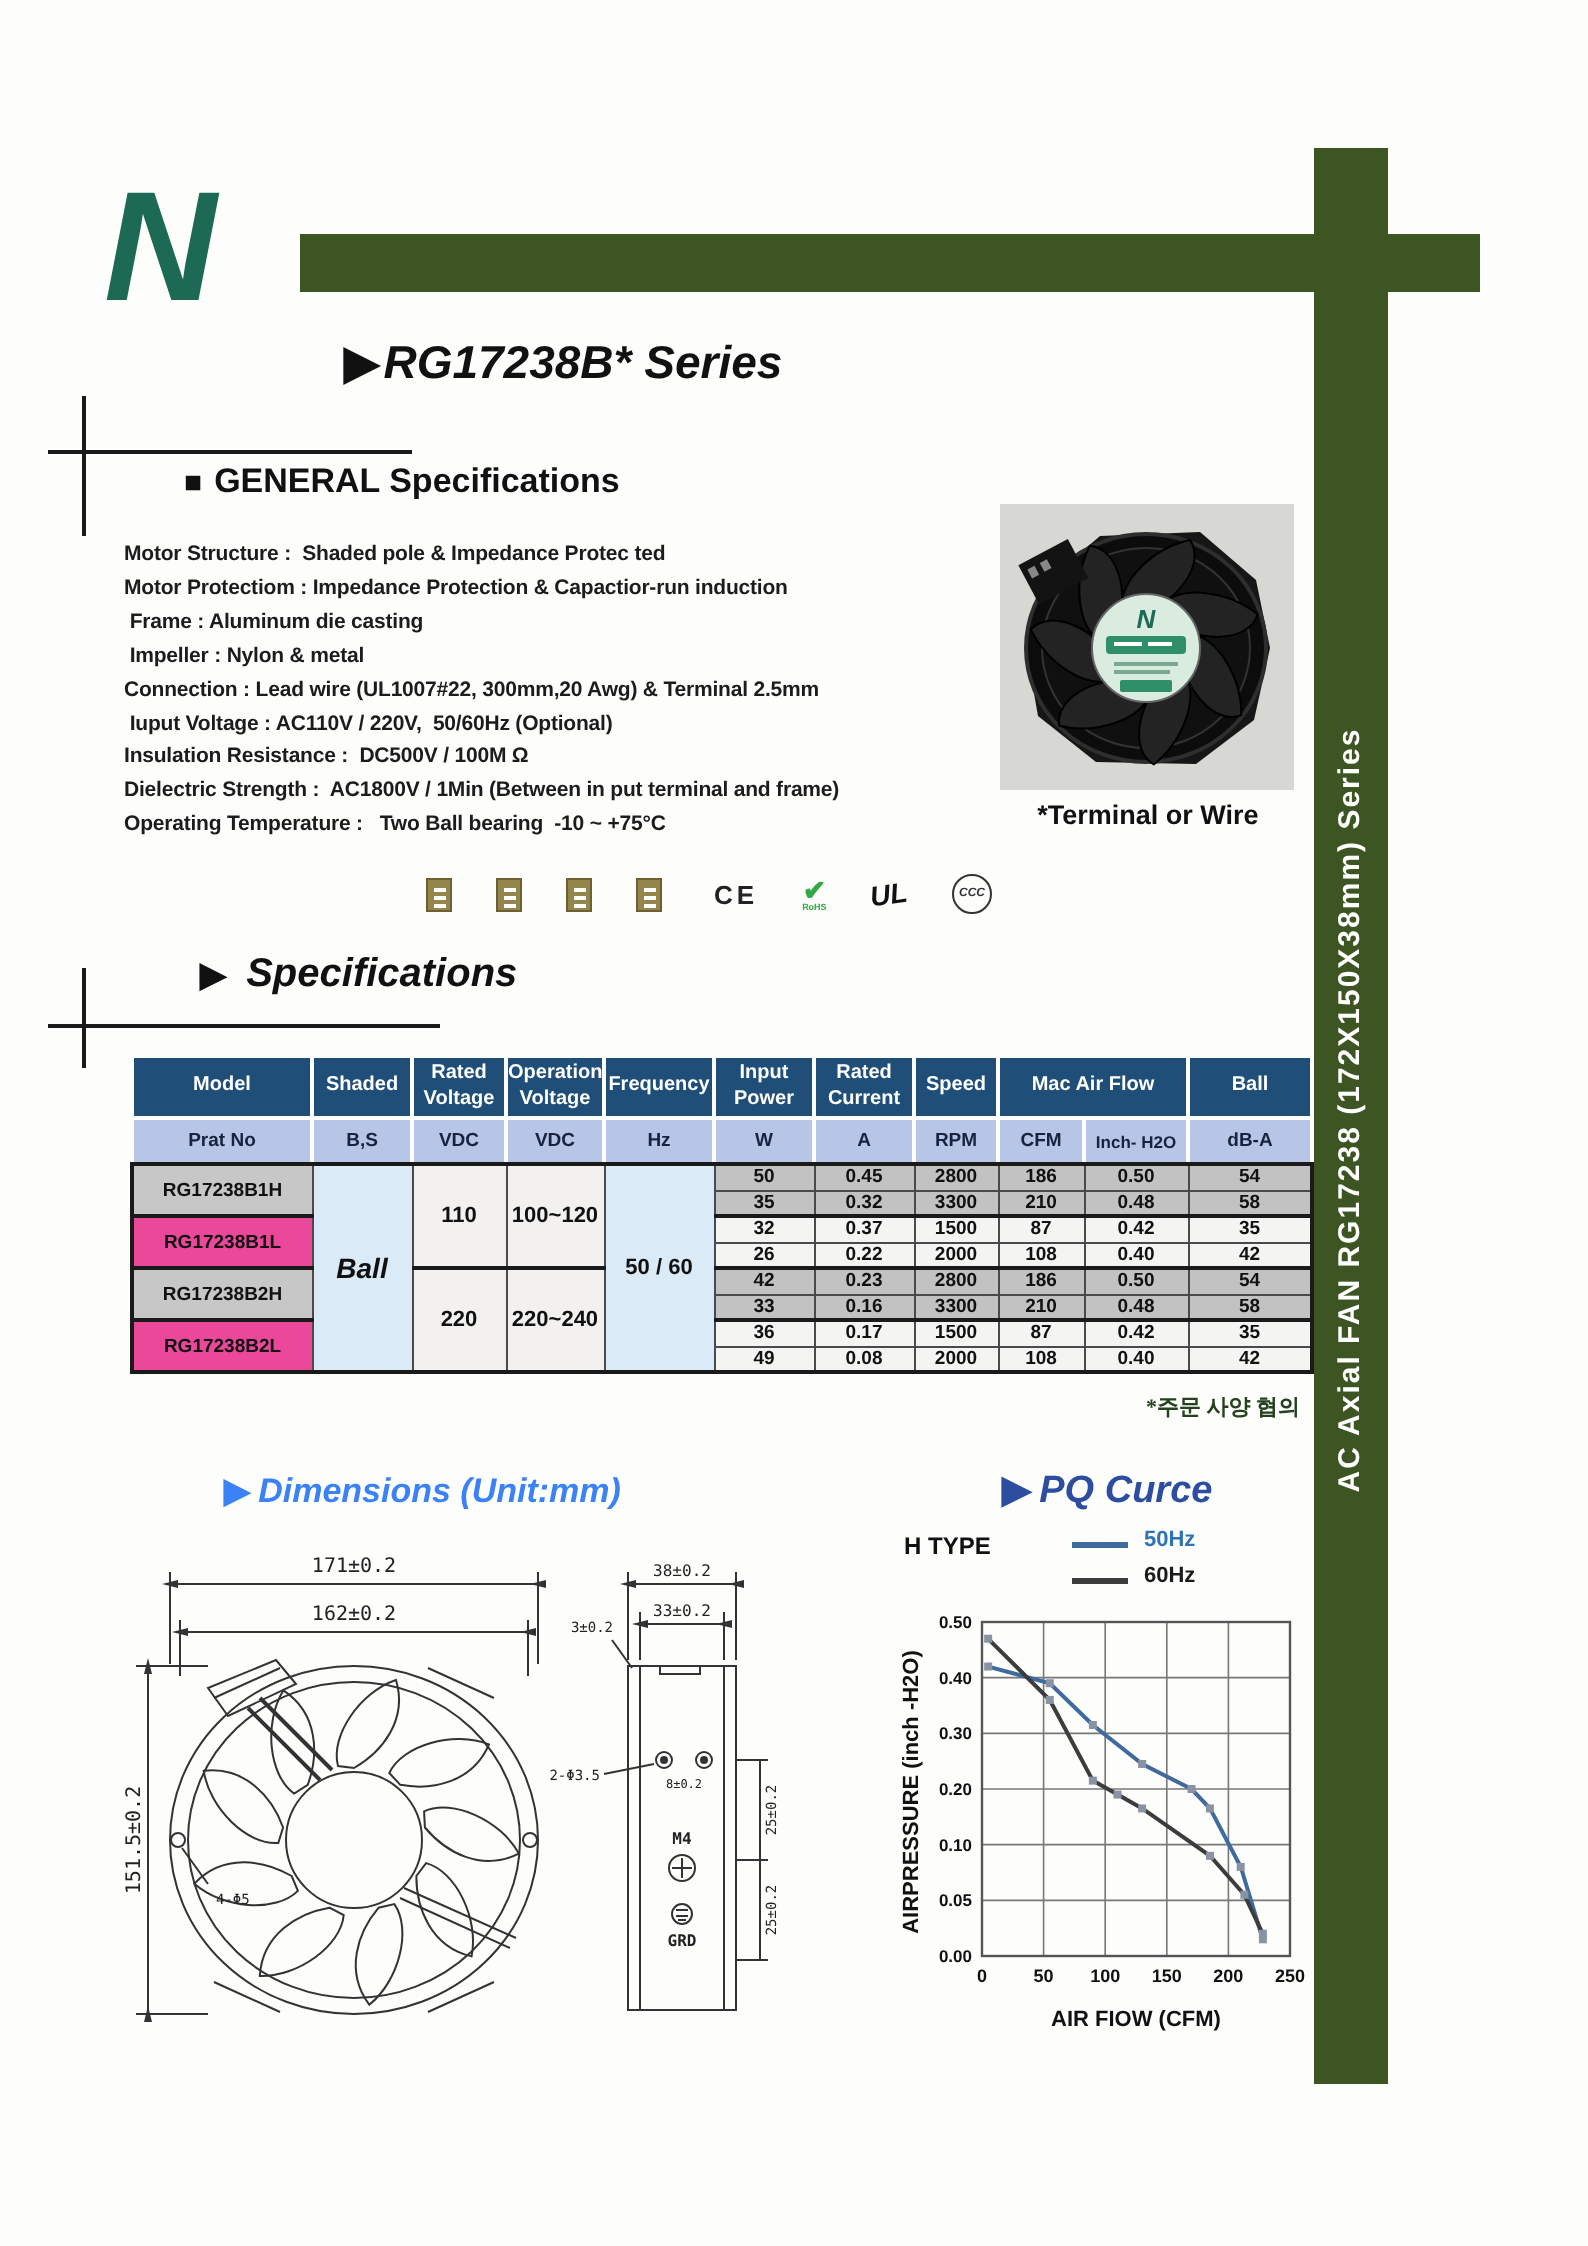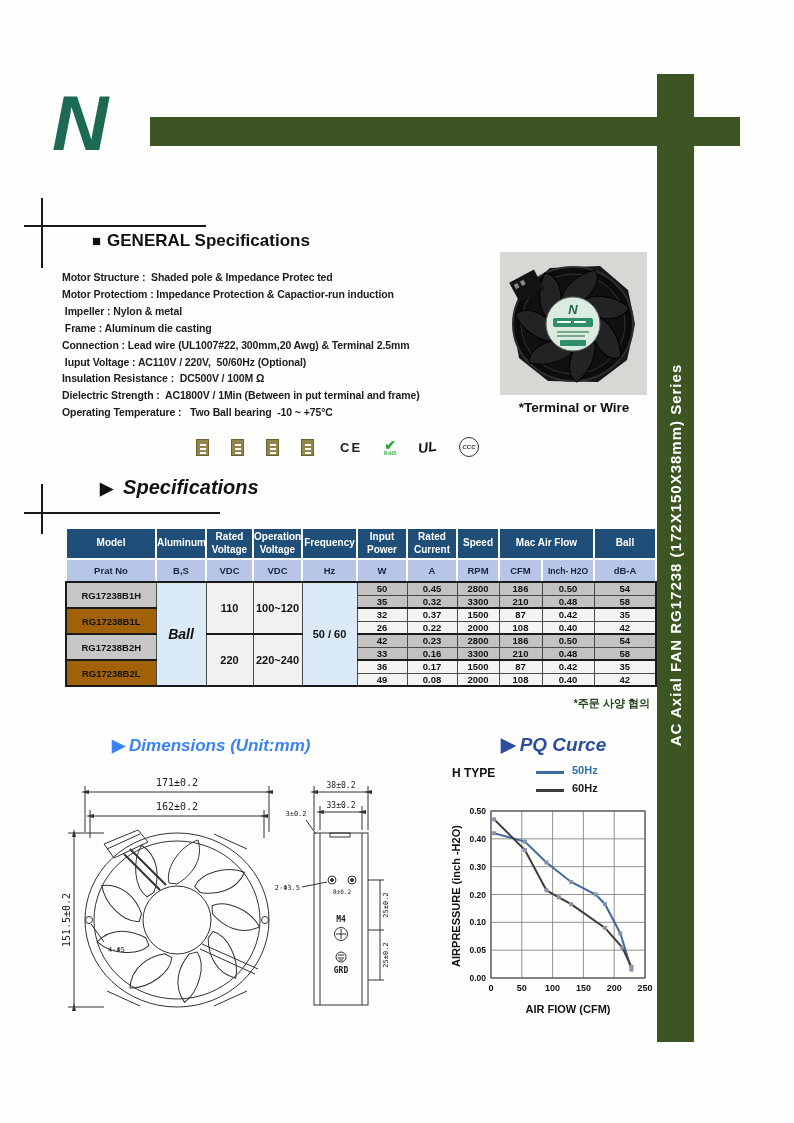--- a/index.html
+++ b/index.html
@@ -17,21 +17,21 @@
   
   .xline { position:absolute; background:#1a1a1a; }
 
   .gen-heading { position:absolute; left:92px; top:231px; font-size:17px; font-weight:bold; color:#111; }
   .gen-heading .sq { font-size:15px; margin-right:6px; }
 
   .spec-lines { position:absolute; left:62px; top:269px; width:440px; font-size:10.5px; font-weight:bold; color:#1c1c1c; line-height:16.9px; letter-spacing:-0.1px; }
   .spec-lines div { white-space:pre; }
 
   
-  .certs { position:absolute; left:196px; top:436px; display:flex; align-items:center; gap:22px; height:22px; }
+  .certs { position:absolute; left:213px; top:436px; display:flex; align-items:center; gap:22px; height:22px; }
   .badge { width:13px; height:17px; background:#94854a; border:1px solid #6d6134; position:relative; }
   .badge::after { content:""; position:absolute; left:3px; top:4px; width:6px; height:2px; background:#fff; box-shadow:0 4px 0 #fff, 0 8px 0 #fff; }
   .ce-mark { font-size:13px; font-weight:bold; letter-spacing:2px; color:#222; margin-left:4px; }
   .rohs { display:flex; flex-direction:column; align-items:center; line-height:1; }
   .rohs .chk { color:#2faa44; font-size:14px; font-weight:bold; }
   .rohs .txt { font-size:4.5px; font-weight:bold; color:#2faa44; }
   .ul-mark { font-size:14px; font-weight:bold; font-style:italic; color:#111; transform:rotate(-8deg); }
   .ccc-mark { width:20px; height:20px; border:1.2px solid #333; border-radius:50%; display:flex; align-items:center; justify-content:center; font-size:6px; font-weight:bold; font-style:italic; color:#333; }
 
   
@@ -41,29 +41,29 @@
   .spec2-heading { position:absolute; left:84px; top:476px; font-size:20px; font-weight:bold; font-style:italic; color:#111;padding-left:16px; }
   .spec2-heading .arr { font-style:normal; font-size:17px; margin-right:10px; }
 
   
   .spec-table { position:absolute; left:65px; top:527px; border-collapse:collapse; table-layout:fixed; width:590px; border:2px solid #1a1a1a; }
   .spec-table th { background:#1f4e79; color:#fff; border:2px solid #fdfdfb; font-size:10px; font-weight:bold; white-space:pre-line; height:31px; line-height:1.25; }
   .spec-table tr.subhead td { background:#b7c6e6; color:#19233f; border:2px solid #fdfdfb; border-bottom:2px solid #1a1a1a; font-size:9.5px; font-weight:bold; text-align:center; height:23px; }
   .spec-table tbody td { border:1px solid #4a4a4a; font-size:9.5px; font-weight:bold; color:#111; text-align:center; height:13px; padding:0; }
   .c-model { font-size:10px; }
   .shade-dark { background:#c7c7c7; }
-  .shade-light { background:#a16207; }
+  .shade-light { background:#ec4899; }
   .shade-rdark { background:#c2c2c2; }
   .shade-rlight { background:#f4f4f3; }
   .c-bear { background:#daeaf6; color:#3e7c3e; font-style:italic; font-size:14px !important; }
   .c-freq { background:#daeaf6; font-size:11px !important; }
   .c-volt { background:#f2f1ef; font-size:11px !important; }
   .grp-top { border-top:2px solid #1a1a1a !important; }
 
-  .order-note { position:absolute; left:480px; top:696px; width:170px; text-align:right; font-size:11px; font-weight:bold; color:#25421f; }
+  .order-note { position:absolute; left:480px; top:696px; width:170px; text-align:right; font-size:11px; font-weight:bold; color:#25421f;font-family:Liberation Serif, serif; }
 
   .dims-heading { position:absolute; left:112px; top:735px; font-size:17px; font-weight:bold; font-style:italic; color:#3b82f6;text-align:right; }
   .pq-heading { position:absolute; left:501px; top:733px; font-size:19px; font-weight:bold; font-style:italic; color:#2c4da0; }
   .arr-blue { font-style:normal; margin-right:4px; }
 
   .htype-label { position:absolute; left:452px; top:766px; font-size:12px; font-weight:bold; color:#111; }
   .legend-swatch { position:absolute; width:28px; height:3px; }
   .legend-label { position:absolute; font-size:11px; font-weight:bold; }
 
   .chart-wrap { position:absolute; left:443px; top:798px; }
@@ -75,32 +75,33 @@
 </head>
 <body>
 
 <div class="page">
 
   <div class="logo-n">N</div>
   <div class="bar-h"></div>
   <div class="bar-v"></div>
   <div class="sidebar-text">AC Axial FAN  RG17238 (172X150X38mm) Series</div>
 
+  <div class="doc-title"><span class="arr">▶</span><span>RG17238B*  Series</span></div>
 
   <div class="xline" style="left:41px; top:198px; width:2px; height:70px;"></div>
   <div class="xline" style="left:24px; top:225px; width:182px; height:2px;"></div>
   <div class="xline" style="left:41px; top:484px; width:2px; height:50px;"></div>
   <div class="xline" style="left:24px; top:512px; width:196px; height:2px;"></div>
 
   <div class="gen-heading"><span class="sq">■</span><span>GENERAL Specifications</span></div>
   <div class="spec-lines">
     <div>Motor Structure :  Shaded pole &amp; Impedance Protec ted</div>
     <div>Motor Protectiom : Impedance Protection &amp; Capactior-run induction</div>
+    <div> Frame : Aluminum die casting</div>
     <div> Impeller : Nylon &amp; metal</div>
-    <div> Frame : Aluminum die casting</div>
     <div>Connection : Lead wire (UL1007#22, 300mm,20 Awg) &amp; Terminal 2.5mm</div>
     <div> Iuput Voltage : AC110V / 220V,  50/60Hz (Optional)</div>
     <div>Insulation Resistance :  DC500V / 100M Ω</div>
     <div>Dielectric Strength :  AC1800V / 1Min (Between in put terminal and frame)</div>
     <div>Operating Temperature :   Two Ball bearing  -10 ~ +75°C</div>
   </div>
 
   <div class="certs">
     <span class="badge"></span>
     <span class="badge"></span>
@@ -173,21 +174,21 @@
       <col style="width:50px">
         <col style="width:50px">
         <col style="width:42px">
         <col style="width:43px">
         <col style="width:52px">
         <col style="width:62px">
     </colgroup>
     <thead>
       <tr>
         <th>Model</th>
-        <th>Aluminum</th>
+        <th>Shaded</th>
         <th>Rated
 Voltage</th>
         <th>Operation
 Voltage</th>
         <th>Frequency</th>
         <th>Input
 Power</th>
         <th>Rated
 Current</th>
         <th>Speed</th>

